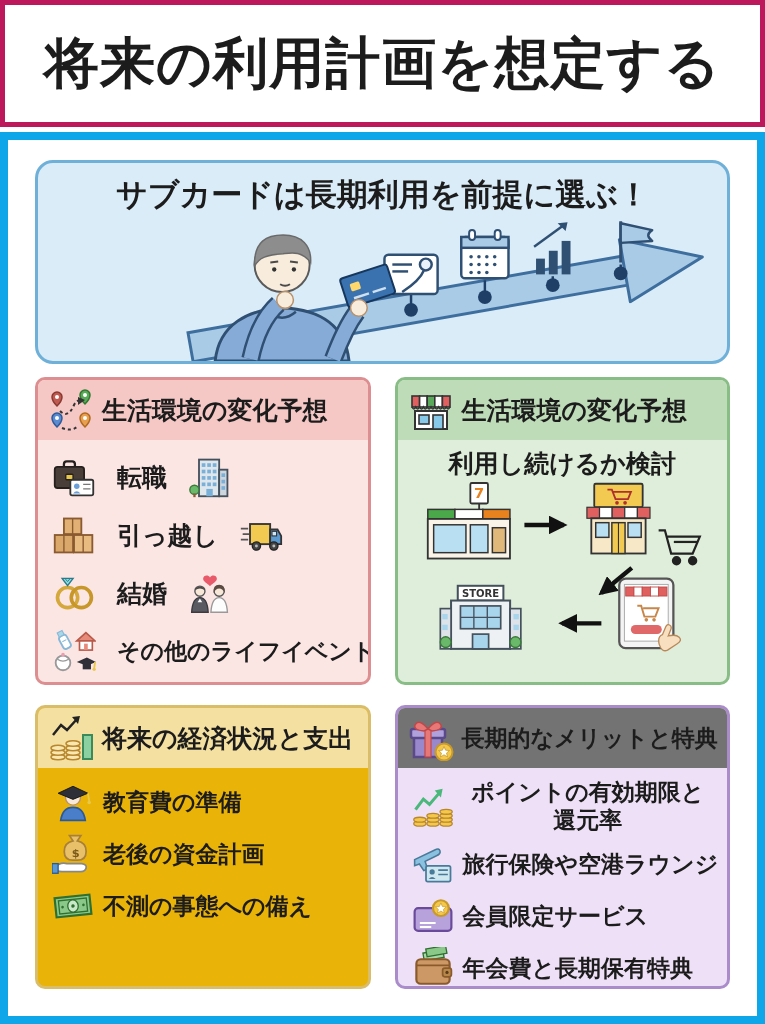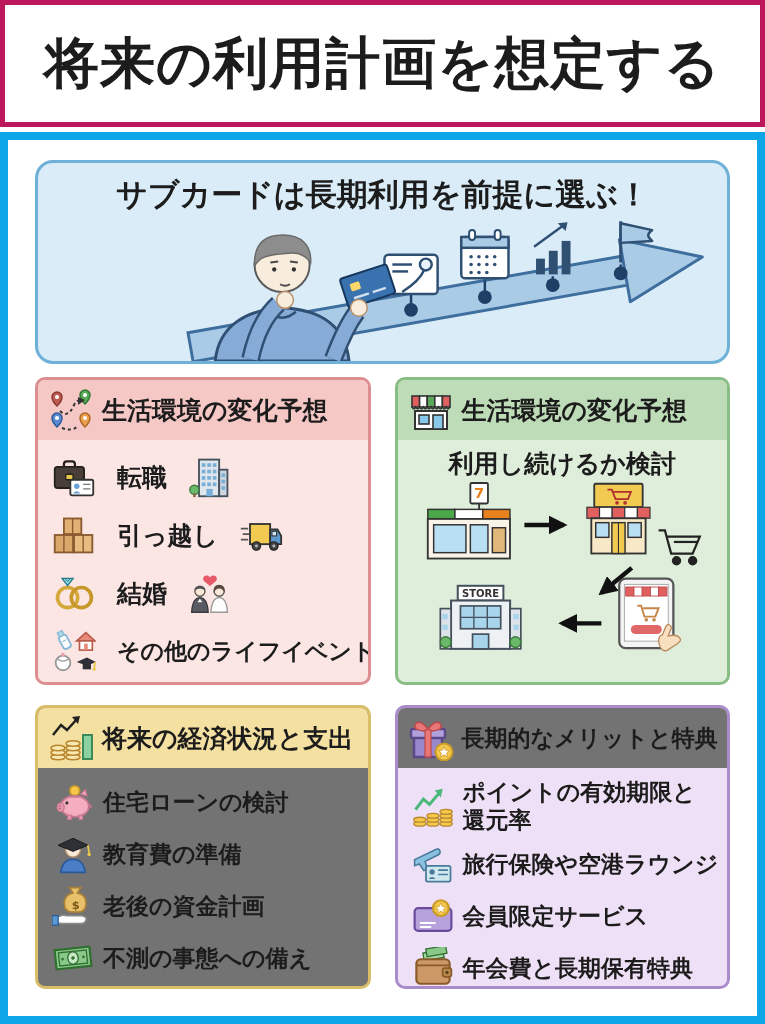--- a/index.html
+++ b/index.html
@@ -13,41 +13,41 @@
   .content-box { margin-top:5px; border:8px solid #0ea5e9; height:892px; padding:14px 27px 12px; }
 
   .hero { height:204px; margin-top:6px; background:#d9ecf8; border:3px solid #6fb0d8; border-radius:18px; position:relative; overflow:hidden; }
   .hero-title { text-align:center; font-size:31px; font-weight:800; padding-top:11px; position:relative; z-index:2; }
   .hero-art { position:absolute; left:0; bottom:0; width:100%; height:150px; z-index:1; }
 
   .grid { display:grid; grid-template-columns:1fr 1fr; column-gap:24px; row-gap:20px; margin-top:13px; }
   .card { border-radius:10px; border:3px solid; overflow:hidden; }
   .card.life    { border-color:#dd8e90; background:#fbe6e4; height:308px; }
   .card.stores  { border-color:#89bd86; background:#dfeeda; height:308px; }
-  .card.economy { border-color:#d9bd68; background:#737373; height:284px; }
+  .card.economy { border-color:#d9bd68; background:#eab308; height:284px; }
   .card.merits  { border-color:#aa8ccb; background:#eee0f6; height:284px; }
 
   .card-head { display:flex; align-items:center; gap:8px; padding:7px 10px; height:60px; }
   .life    .card-head { background:#f5c8c6; }
   .stores  .card-head { background:#bedcb8; }
   .economy .card-head { background:#f4e0a0; }
   .merits  .card-head { background:#737373; }
   .card-head h2 { font-size:25px; font-weight:800; white-space:nowrap; }
   .merits .card-head h2 { font-size:23px; }
   .hicon { flex:0 0 auto; width:46px; height:46px; display:flex; }
 
   .card-body { padding:8px 10px; }
   .row { display:flex; align-items:center; gap:21px; min-height:58px; padding:0 4px; }
   .economy .row, .merits .row { min-height:52px; gap:9px; }
   .icon44 { flex:0 0 auto; width:44px; height:44px; display:flex; }
   .icon42 { flex:0 0 auto; width:42px; height:42px; display:flex; }
   .lbl { font-size:25px; font-weight:800; white-space:nowrap; }
   .lbl.small { font-size:23px; }
   .merits .lbl, .economy .lbl { font-size:23px; }
-  .merits .lbl.wrap { white-space:normal; line-height:1.2; }
+  .merits .lbl.wrap { white-space:normal; line-height:1.2;text-align:center; }
 
   .stores .desc { text-align:center; font-size:25px; font-weight:800; line-height:1.28; margin-top:4px; }
   .flow-wrap { display:flex; justify-content:center; margin-top:2px; }
 </style>
 </head>
 <body>
 
 <div class="page">
 
   <header class="title-box">
@@ -419,38 +419,20 @@
                   <ellipse cx="25" cy="28.5" rx="7" ry="2.8"></ellipse>
               </g>
             </svg>
           </span>
           <h2>将来の経済状況と支出</h2>
         </div>
         <div class="card-body">
           <div class="row">
             <span class="icon42">
               <svg viewBox="0 0 48 48">
-                <circle cx="26" cy="11" r="5.5" fill="#f5c84a" stroke="#c89a2a" stroke-width="2"></circle>
-                <ellipse cx="26" cy="29" rx="16" ry="12" fill="#f4aec0" stroke="#c87890" stroke-width="2"></ellipse>
-                <line x1="21" y1="18" x2="31" y2="18" stroke="#c87890" stroke-width="2"></line>
-                <polygon points="33,15 38,10 40,17" fill="#f4aec0" stroke="#c87890" stroke-width="1.5"></polygon>
-                <ellipse cx="10" cy="30" rx="4" ry="5" fill="#e898ac" stroke="#c87890" stroke-width="1.5"></ellipse>
-                <circle cx="9" cy="28.5" r="0.9" fill="#8a4a5a"></circle>
-                  <circle cx="9" cy="31.5" r="0.9" fill="#8a4a5a"></circle>
-                <circle cx="17" cy="25" r="1.8" fill="#333"></circle>
-                <rect x="18" y="39" width="4" height="5" fill="#e898ac" stroke="#c87890" stroke-width="1.2"></rect>
-                <rect x="31" y="39" width="4" height="5" fill="#e898ac" stroke="#c87890" stroke-width="1.2"></rect>
-                <path d="M42,27 q4,1 2,4" fill="none" stroke="#c87890" stroke-width="1.8"></path>
-              </svg>
-            </span>
-            <span class="lbl">住宅ローンの検討</span>
-          </div>
-          <div class="row">
-            <span class="icon42">
-              <svg viewBox="0 0 48 48">
                 <path d="M10,45 q2,-15 14,-15 q12,0 14,15 z" fill="#4a7ec8" stroke="#2a5a9a" stroke-width="2"></path>
                 <circle cx="24" cy="19" r="8.5" fill="#f8e8d8" stroke="#b8906a" stroke-width="1.5"></circle>
                 <polygon points="7,14 24,6 41,14 24,21" fill="#2f2f38" stroke="#111" stroke-width="1"></polygon>
                 <line x1="41" y1="14" x2="42.5" y2="23" stroke="#e8c84a" stroke-width="2"></line>
                 <circle cx="42.5" cy="24.5" r="2" fill="#e8c84a"></circle>
               </svg>
             </span>
             <span class="lbl">教育費の準備</span>
           </div>
           <div class="row">

